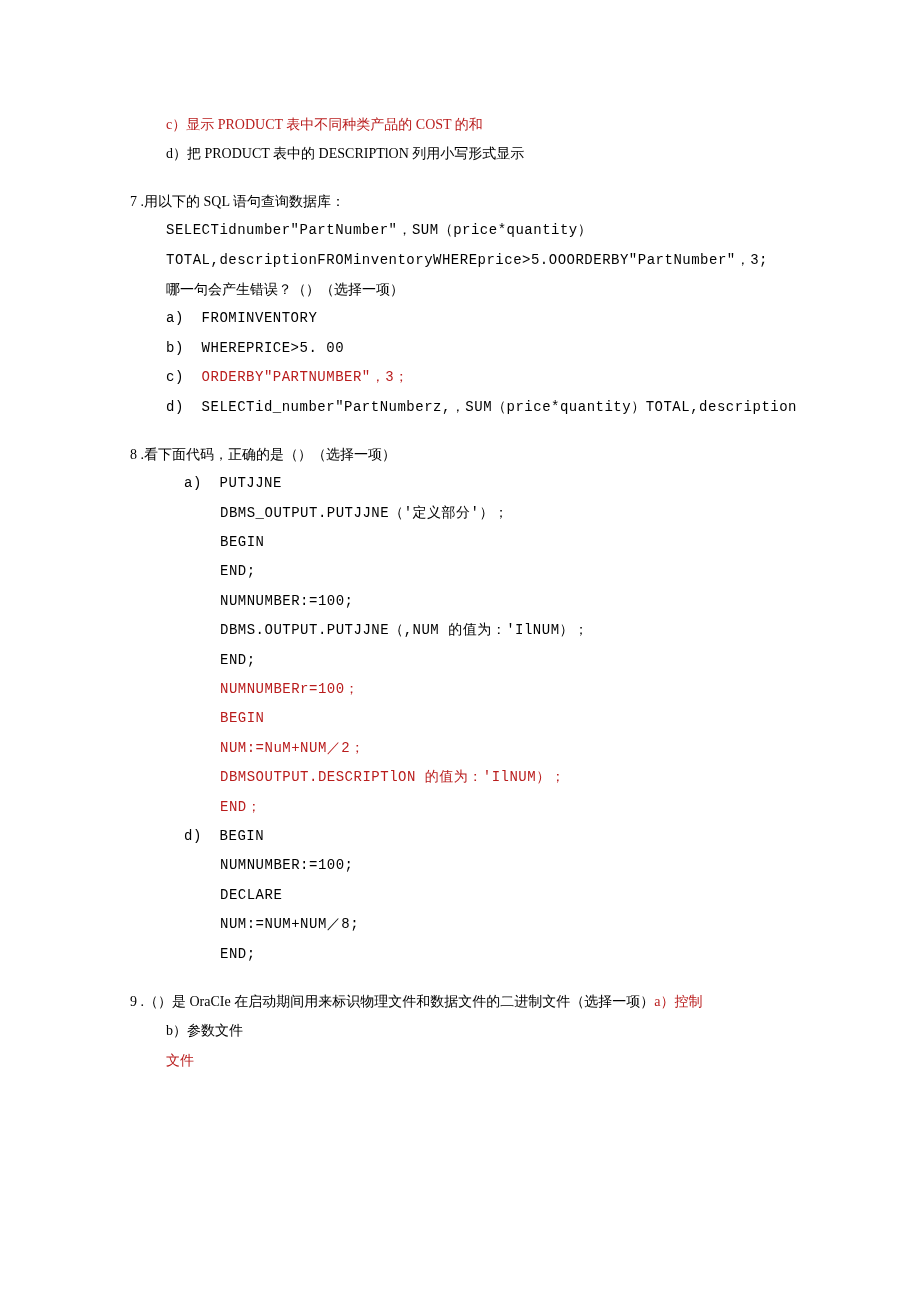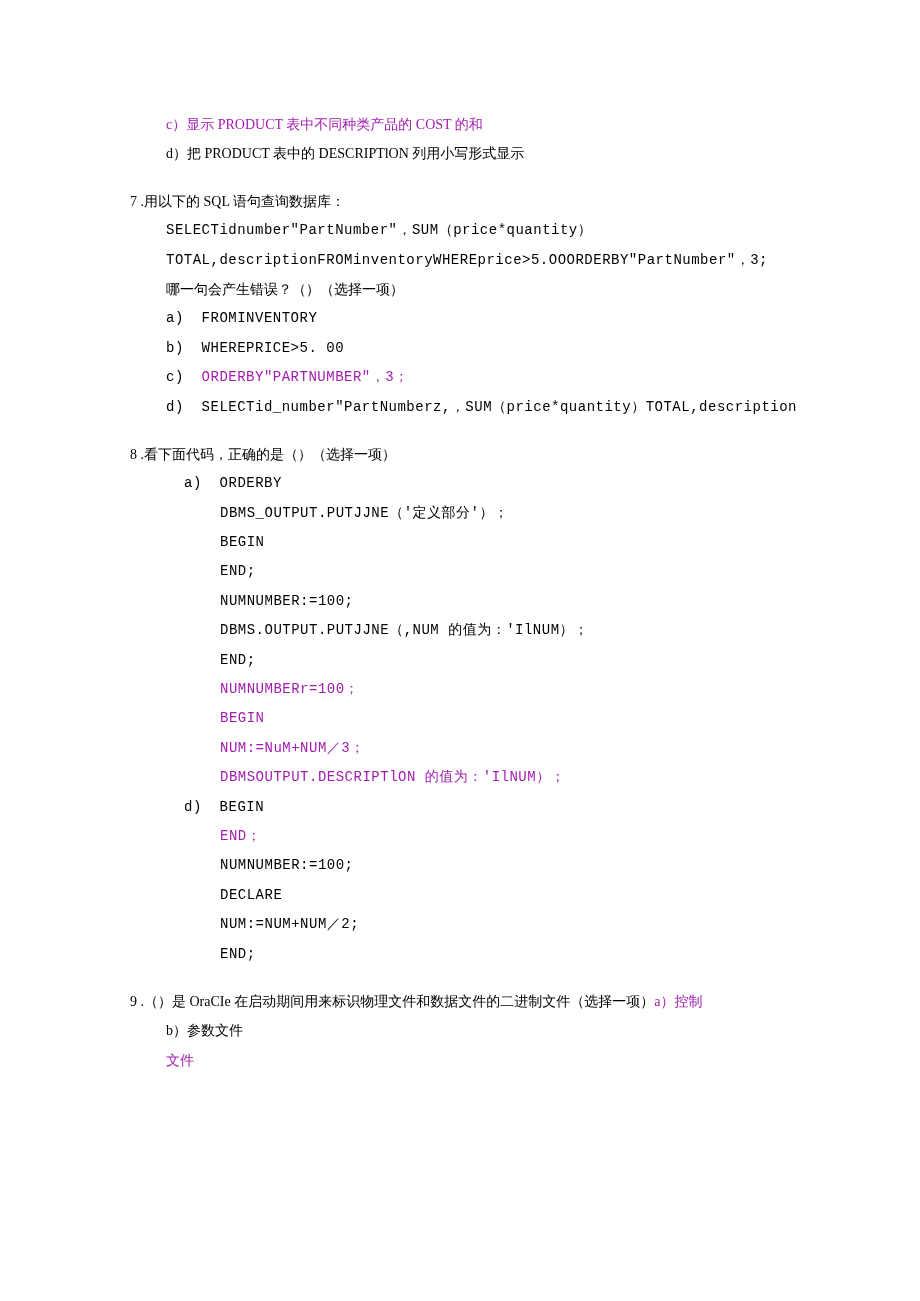--- a/index.html
+++ b/index.html
@@ -12,21 +12,21 @@
   .page {
     padding: 110px 120px 100px 130px;
     font-size: 14px;
     line-height: 2.1;
     color: #000;
   }
   .line {
     white-space: pre-wrap;
   }
   .red {
-    color: #a21caf;
+    color: #b91c1c;
   }
   .mono {
     font-family: "Courier New", monospace;
     letter-spacing: 0.5px;
   }
   .q-num {
     display: inline-block;
   }
   .block {
     margin-bottom: 18px;
@@ -52,39 +52,39 @@
     <div class="line indent-1">哪一句会产生错误？（）（选择一项）</div>
     <div class="line indent-1 mono">a)  FROMINVENTORY</div>
     <div class="line indent-1 mono">b)  WHEREPRICE&gt;5. 00</div>
     <div class="line indent-1 mono"><span>c)  </span><span class="red">ORDERBY"PARTNUMBER"，3；</span></div>
     <div class="line indent-1 mono">d)  SELECTid_number"PartNumberz,，SUM（price*quantity）TOTAL,description</div>
   </div>
 
   <div class="block">
     <div class="line"><span class="q-num">8 </span><span>.看下面代码，正确的是（）（选择一项）</span></div>
 
-    <div class="line indent-2 mono">a)  ORDERBY</div>
+    <div class="line indent-2 mono">a)  PUTJJNE</div>
     <div class="line indent-4 mono">DBMS_OUTPUT.PUTJJNE（'定义部分'）；</div>
     <div class="line indent-4 mono">BEGIN</div>
     <div class="line indent-4 mono">END;</div>
 
     <div class="line indent-4 mono">NUMNUMBER:=100;</div>
     <div class="line indent-4 mono">DBMS.OUTPUT.PUTJJNE（,NUM 的值为：'IlNUM）；</div>
     <div class="line indent-4 mono">END;</div>
 
     <div class="line indent-4 mono red">NUMNUMBERr=100；</div>
     <div class="line indent-4 mono red">BEGIN</div>
-    <div class="line indent-4 mono red">NUM:=NuM+NUM／3；</div>
+    <div class="line indent-4 mono red">NUM:=NuM+NUM／2；</div>
     <div class="line indent-4 mono red">DBMSOUTPUT.DESCRIPTlON 的值为：'IlNUM）；</div>
+    <div class="line indent-4 mono red">END；</div>
+
     <div class="line indent-2 mono">d)  BEGIN</div>
-
-    <div class="line indent-4 mono red">END；</div>
     <div class="line indent-4 mono">NUMNUMBER:=100;</div>
     <div class="line indent-4 mono">DECLARE</div>
-    <div class="line indent-4 mono">NUM:=NUM+NUM／2;</div>
+    <div class="line indent-4 mono">NUM:=NUM+NUM／8;</div>
     <div class="line indent-4 mono">END;</div>
   </div>
 
   <div class="block">
     <div class="line"><span class="q-num">9 </span><span>.（）是 OraCIe 在启动期间用来标识物理文件和数据文件的二进制文件（选择一项）</span><span class="red">a）控制</span></div>
     <div class="line indent-1">b）参数文件</div>
     <div class="line indent-1 red">文件</div>
   </div>
 
 </div>

